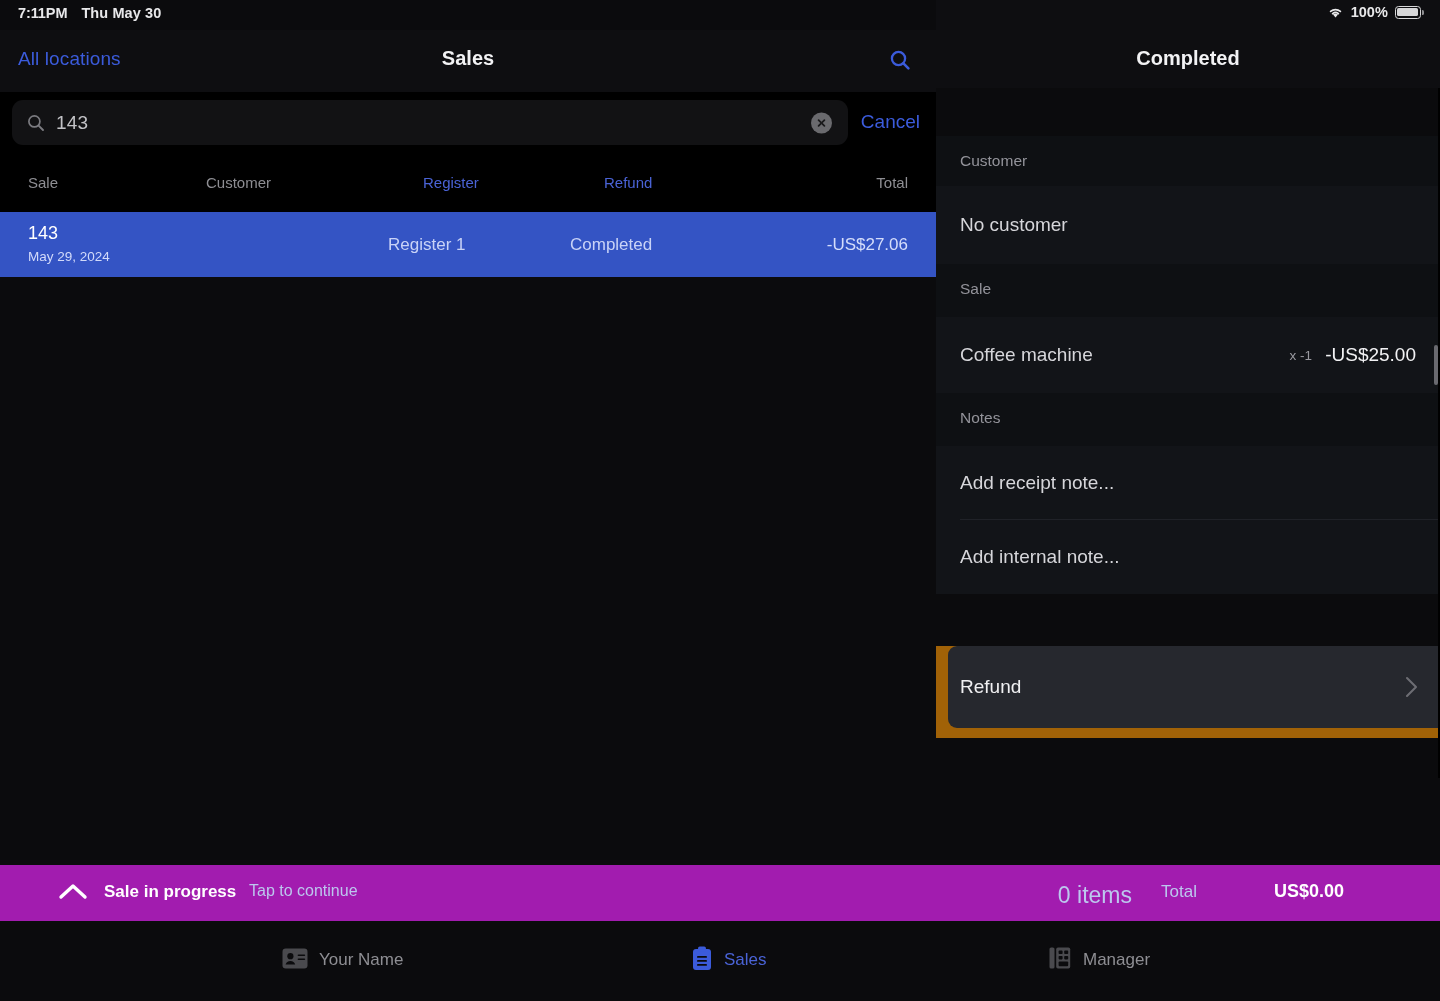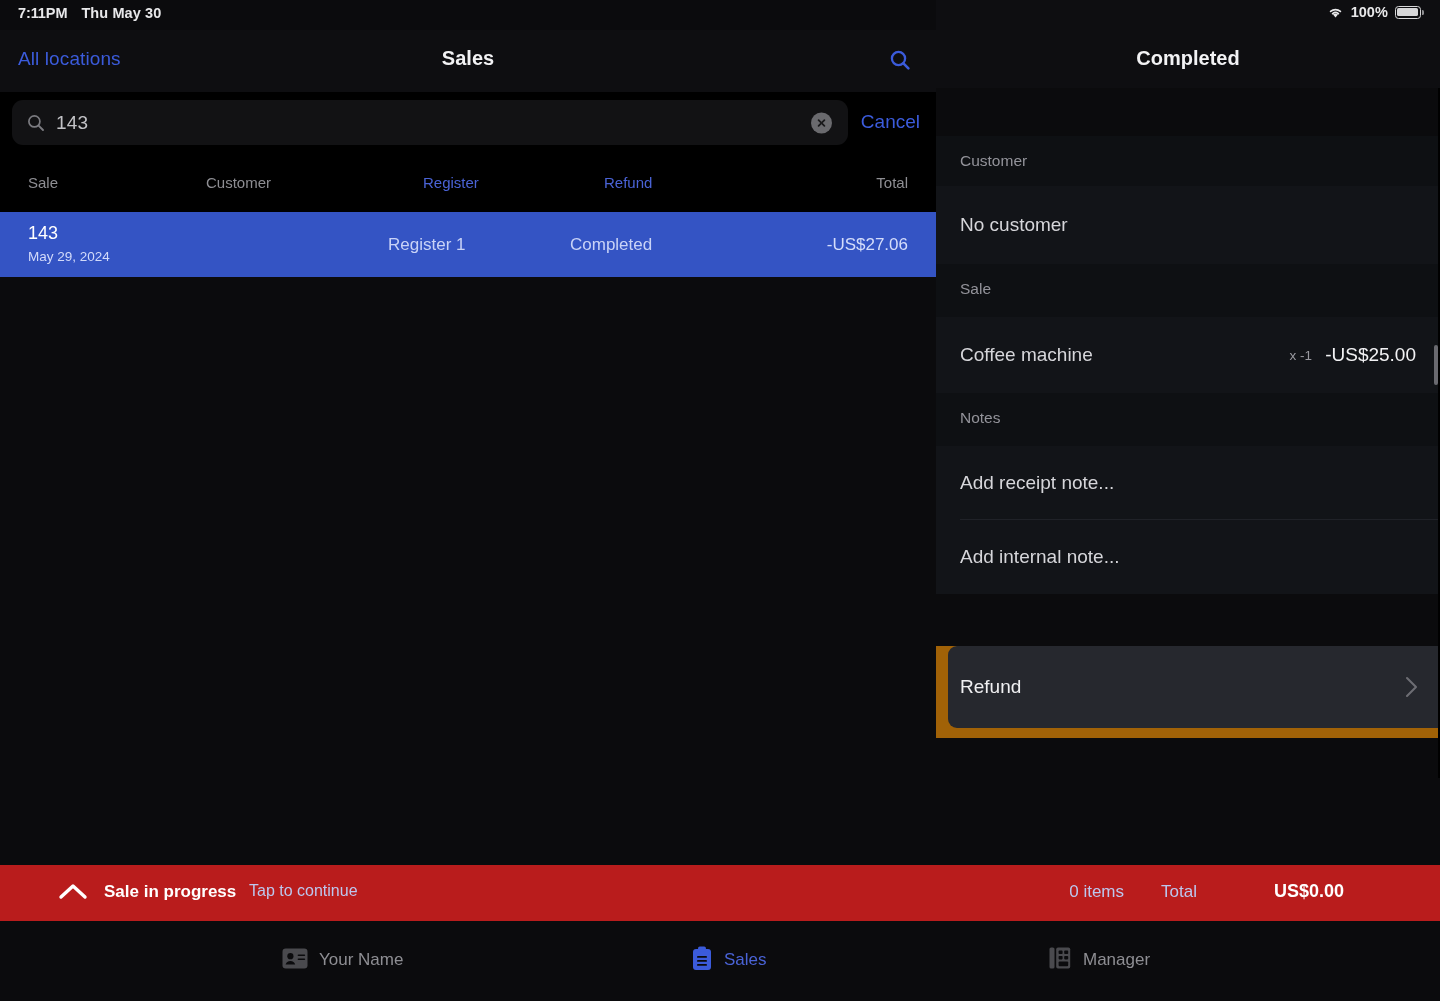--- a/index.html
+++ b/index.html
@@ -94,26 +94,26 @@
   .refund-wrap { position:relative; width:504px; background:#a16207;margin-top:24px; }
   .refund-hl { position:absolute; left:12px; top:0; right:0; bottom:10px;
                background:#26282e; border-radius:9px 0 0 9px; }
   .refund-row { position:relative; height:82px; display:flex; align-items:center; cursor:pointer; }
 
   .rp-scrollbar { position:absolute; right:2px; top:345px; width:4px; height:40px;
                   background:#6a6a70; border-radius:2px; cursor:pointer; z-index:40; }
   .rp-edge { position:absolute; right:0; top:88px; width:2px; height:690px; background:#000; }
 
   
-  .sip-bar { position:absolute; left:0; top:865px; width:1440px; height:56px; background:#b91c1c;
+  .sip-bar { position:absolute; left:0; top:865px; width:1440px; height:56px; background:#a21caf;
              cursor:pointer; z-index:50; }
   .sip-chev { position:absolute; left:58px; top:17px; display:flex; }
   .sip-title { position:absolute; left:104px; top:17px; color:#ffffff; font-size:17px; font-weight:600; }
   .sip-sub { position:absolute; left:249px; top:17px; color:#bcc7ee; font-size:16px; }
-  .sip-items { position:absolute; right:316px; top:17px; color:#bcc7ee; font-size:17px;margin-left:12px; }
+  .sip-items { position:absolute; right:308px; top:17px; color:#bcc7ee; font-size:23px;margin-left:12px; }
   .sip-totlabel { position:absolute; right:243px; top:17px; color:#bcc7ee; font-size:17px; }
   .sip-total { position:absolute; right:96px; top:16px; color:#ffffff; font-size:18px; font-weight:600; }
 
   
   .tabbar { position:absolute; left:0; top:921px; width:1440px; height:80px; background:#0b0b0d; z-index:50; }
   .tab { position:absolute; top:18px; height:42px; display:flex; align-items:center; gap:11px; cursor:pointer; }
   .tab-label { font-size:17px; color:#8e8e93; }
   .tab.active .tab-label { color:#4a63d6; }
   .tab-your { left:282px; }
   .tab-sales { left:691px; }

